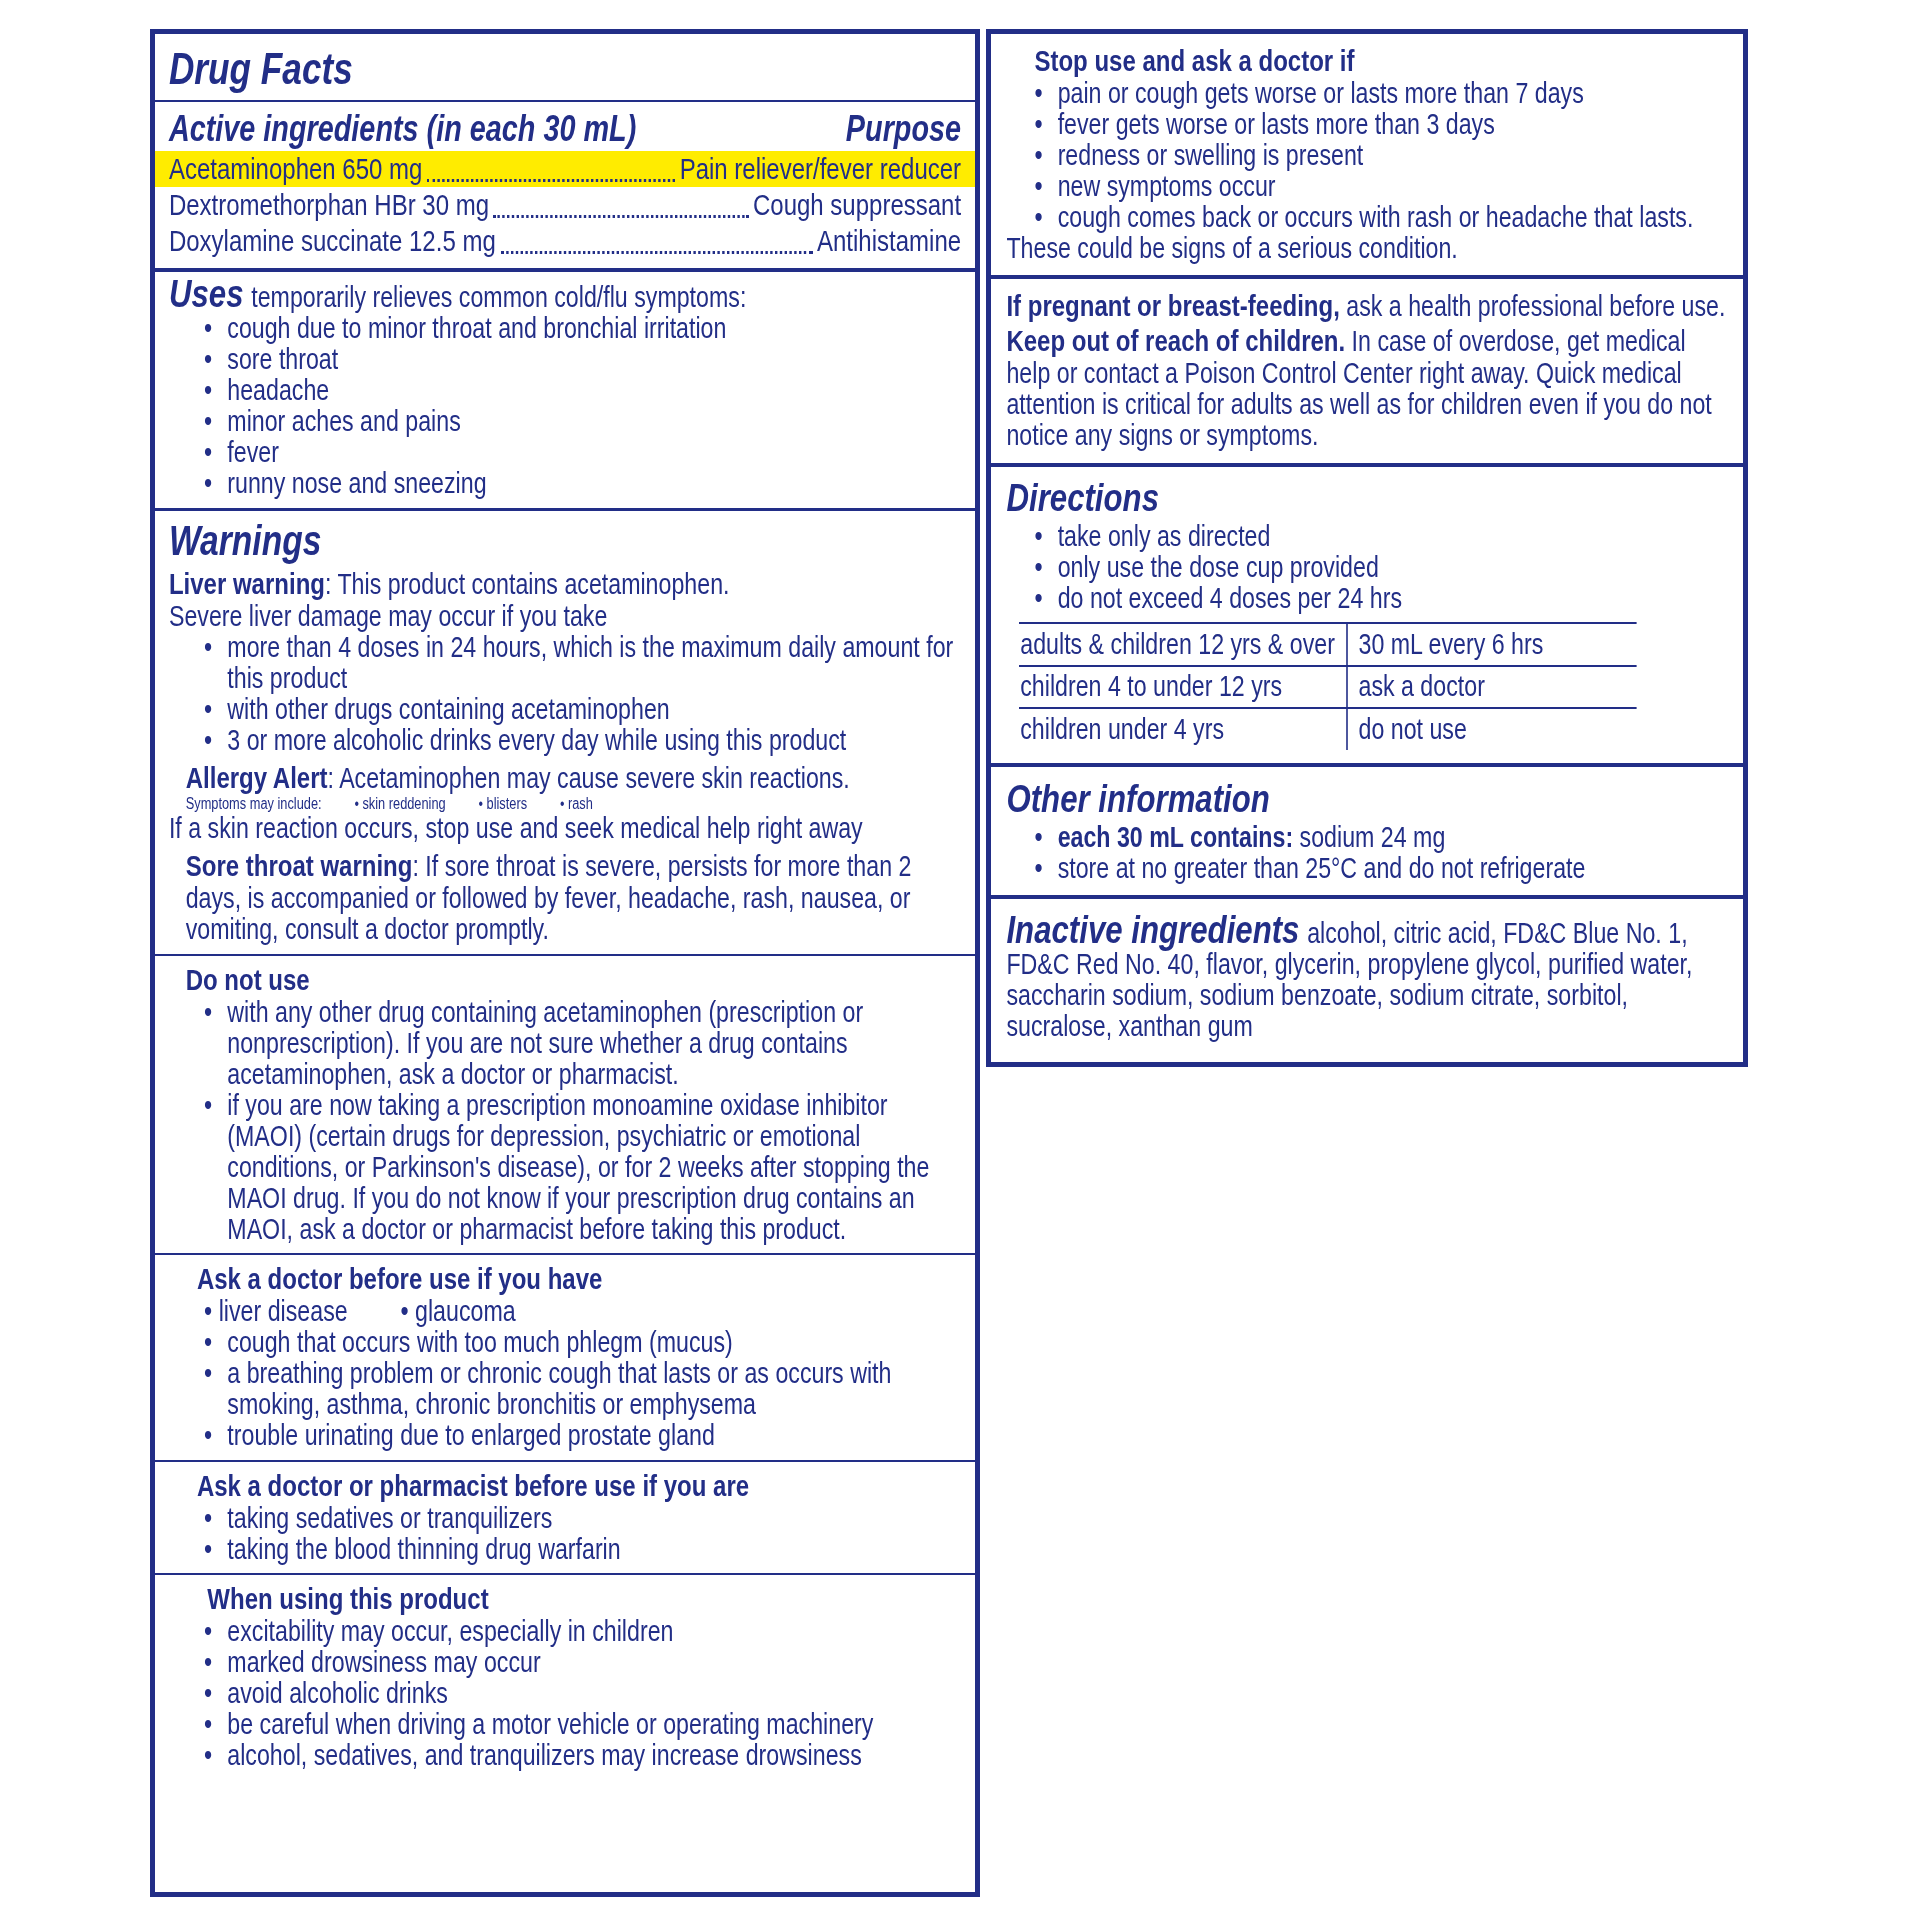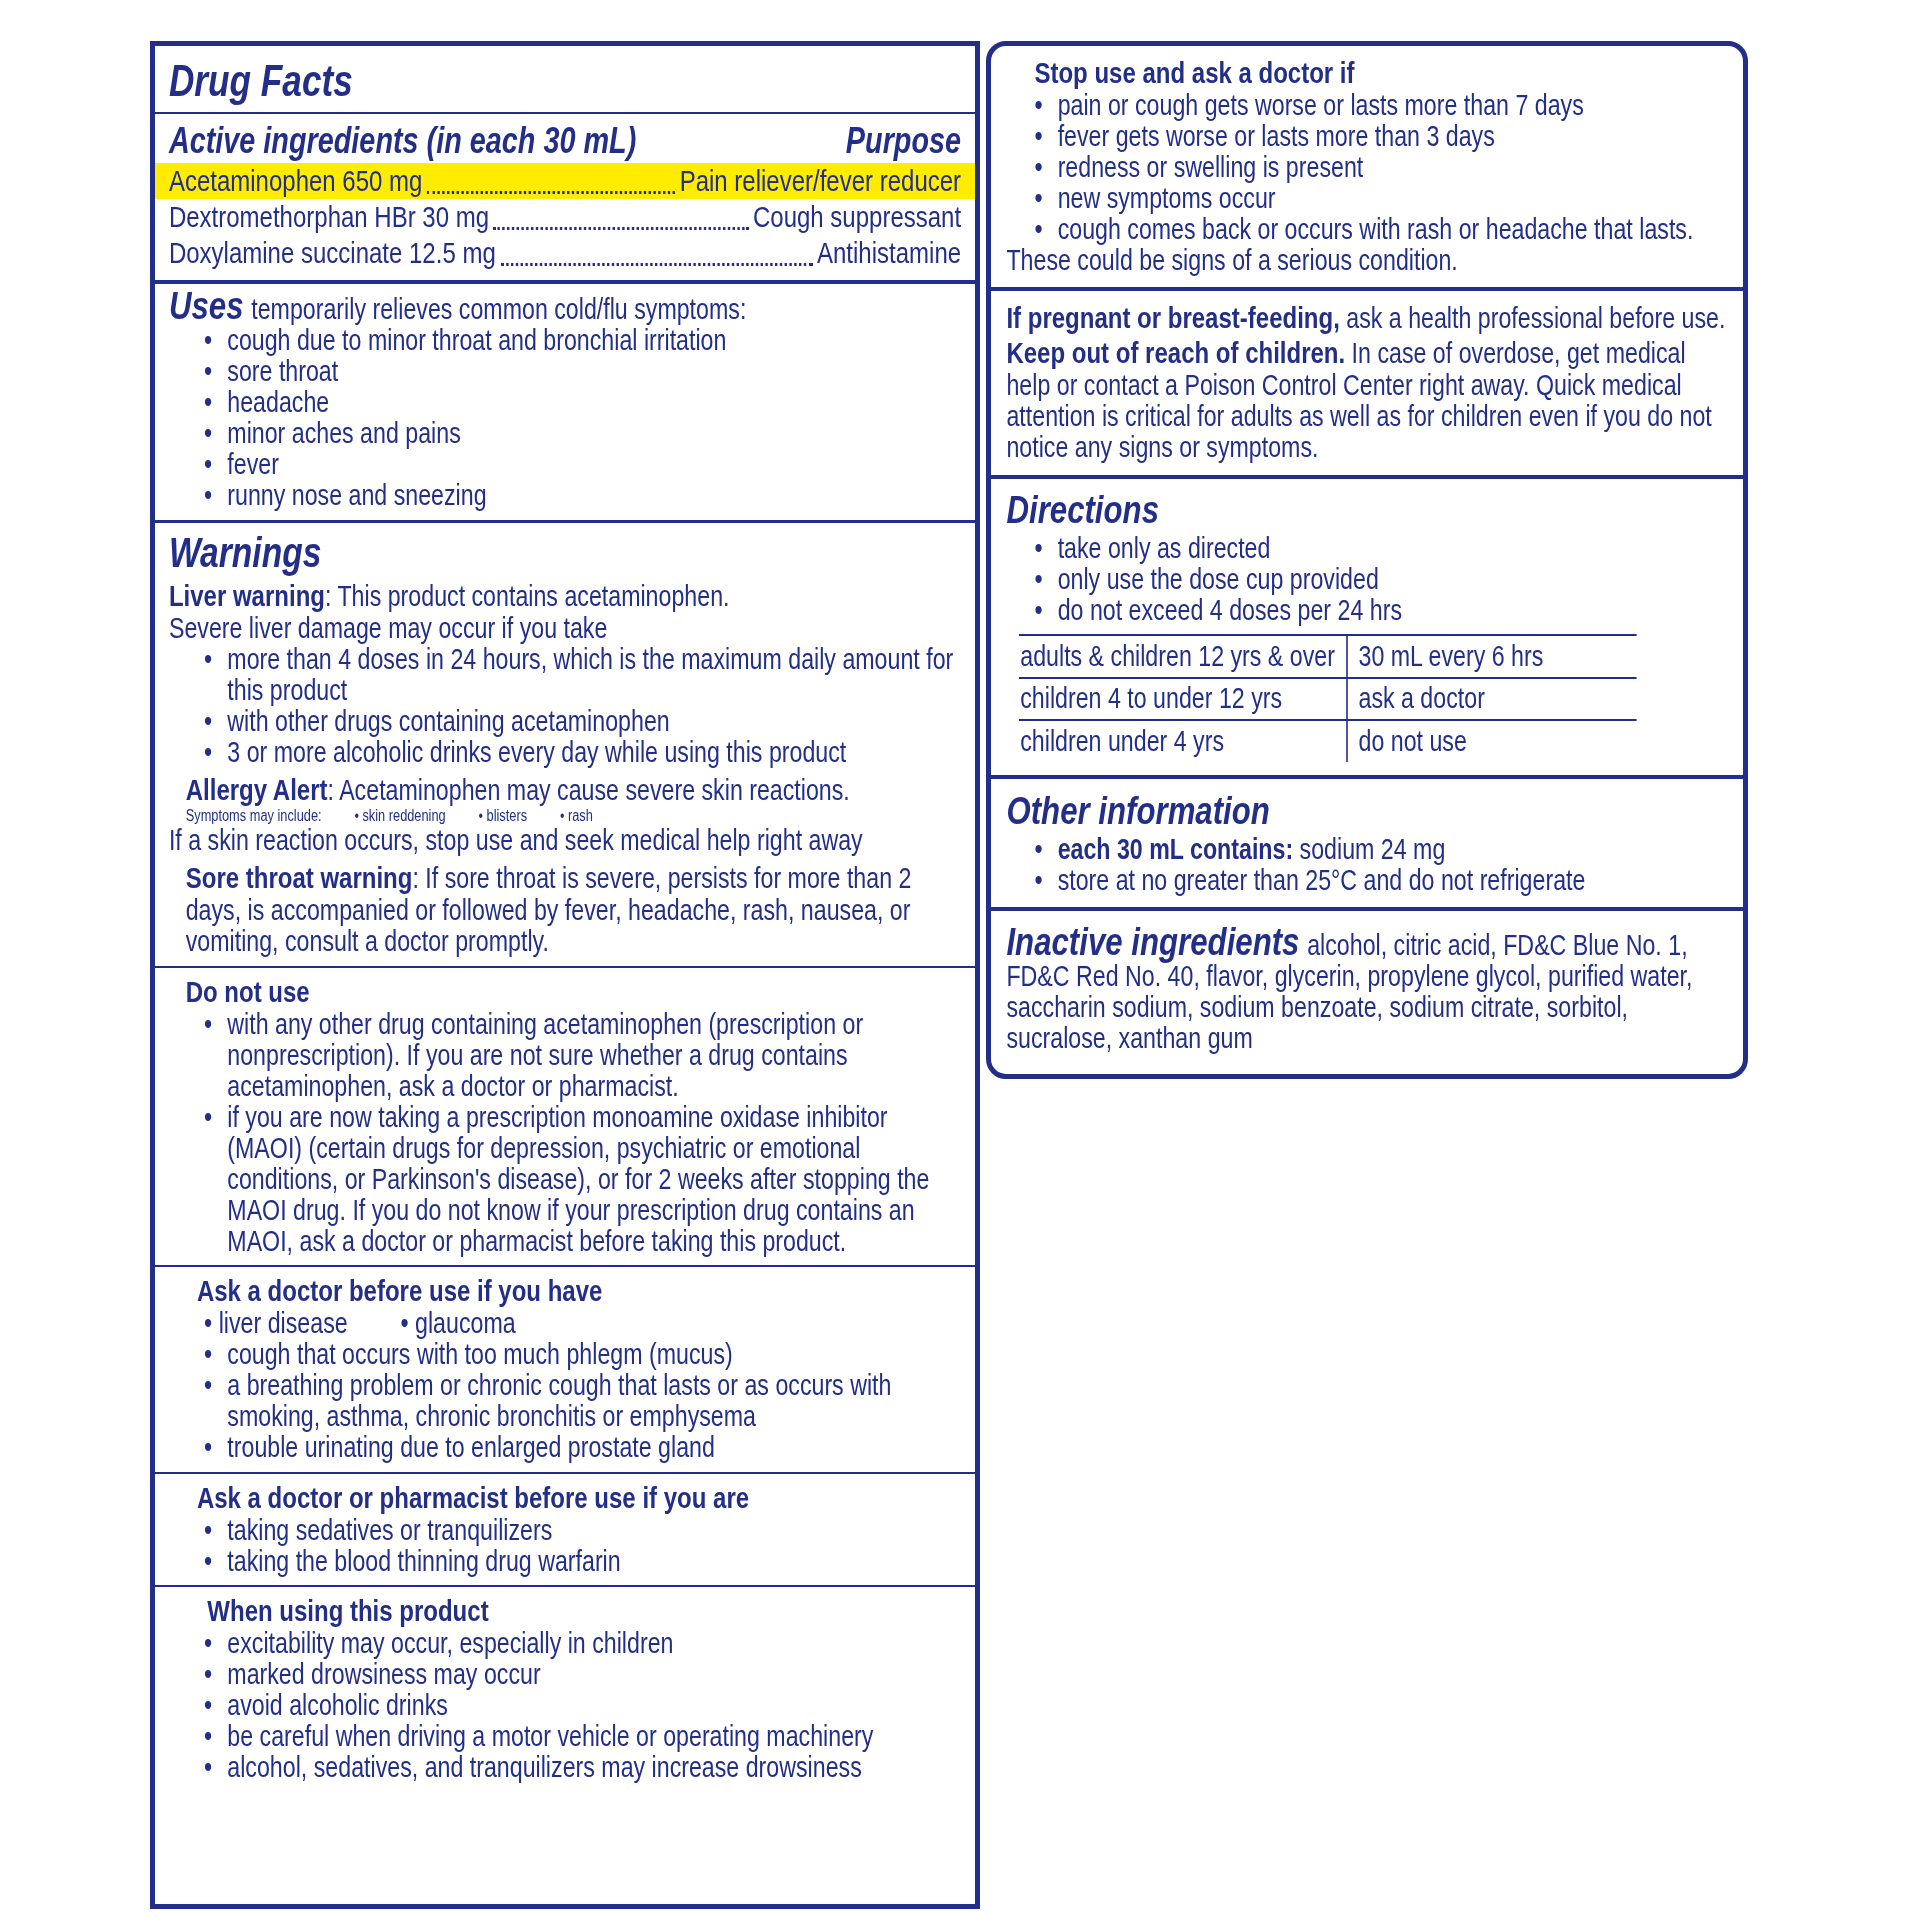--- a/index.html
+++ b/index.html
@@ -3,24 +3,24 @@
 <meta charset="utf-8">
 <style>
   html,body { margin:0; padding:0; background:#ffffff; }
   body {
     width:1931px; height:1931px; position:relative;
     font-family:"Liberation Sans","DejaVu Sans",sans-serif;
     color:#222e87;
   }
   .box {
     position:absolute; box-sizing:border-box; background:#fff;
-    border:5.8px solid #222e87; overflow:hidden;margin-top:12px;
+    border:5.8px solid #222e87; overflow:hidden;
   }
   #left-box  { left:150px;  top:29px; width:830px; height:1868px; }
-  #right-box { left:986px; top:29px; width:762px; height:1038px;border-radius:20px; }
+  #right-box { left:986px; top:29px; width:762px; height:1038px; }
 
   
   .squeeze { width:125%; transform:scaleX(0.8); transform-origin:0 0; }
 
   section { padding:5.8px 17.4px 8.7px 17.4px; border-top:3.9px solid #222e87; }
   section.first { border-top:none; }
   section.rule3 { border-top-width:2.9px; }
   section.rule5 { border-top-width:4.8px; }
   #right-box section { padding:8.7px 19.3px 11.6px 19.3px; }
 

